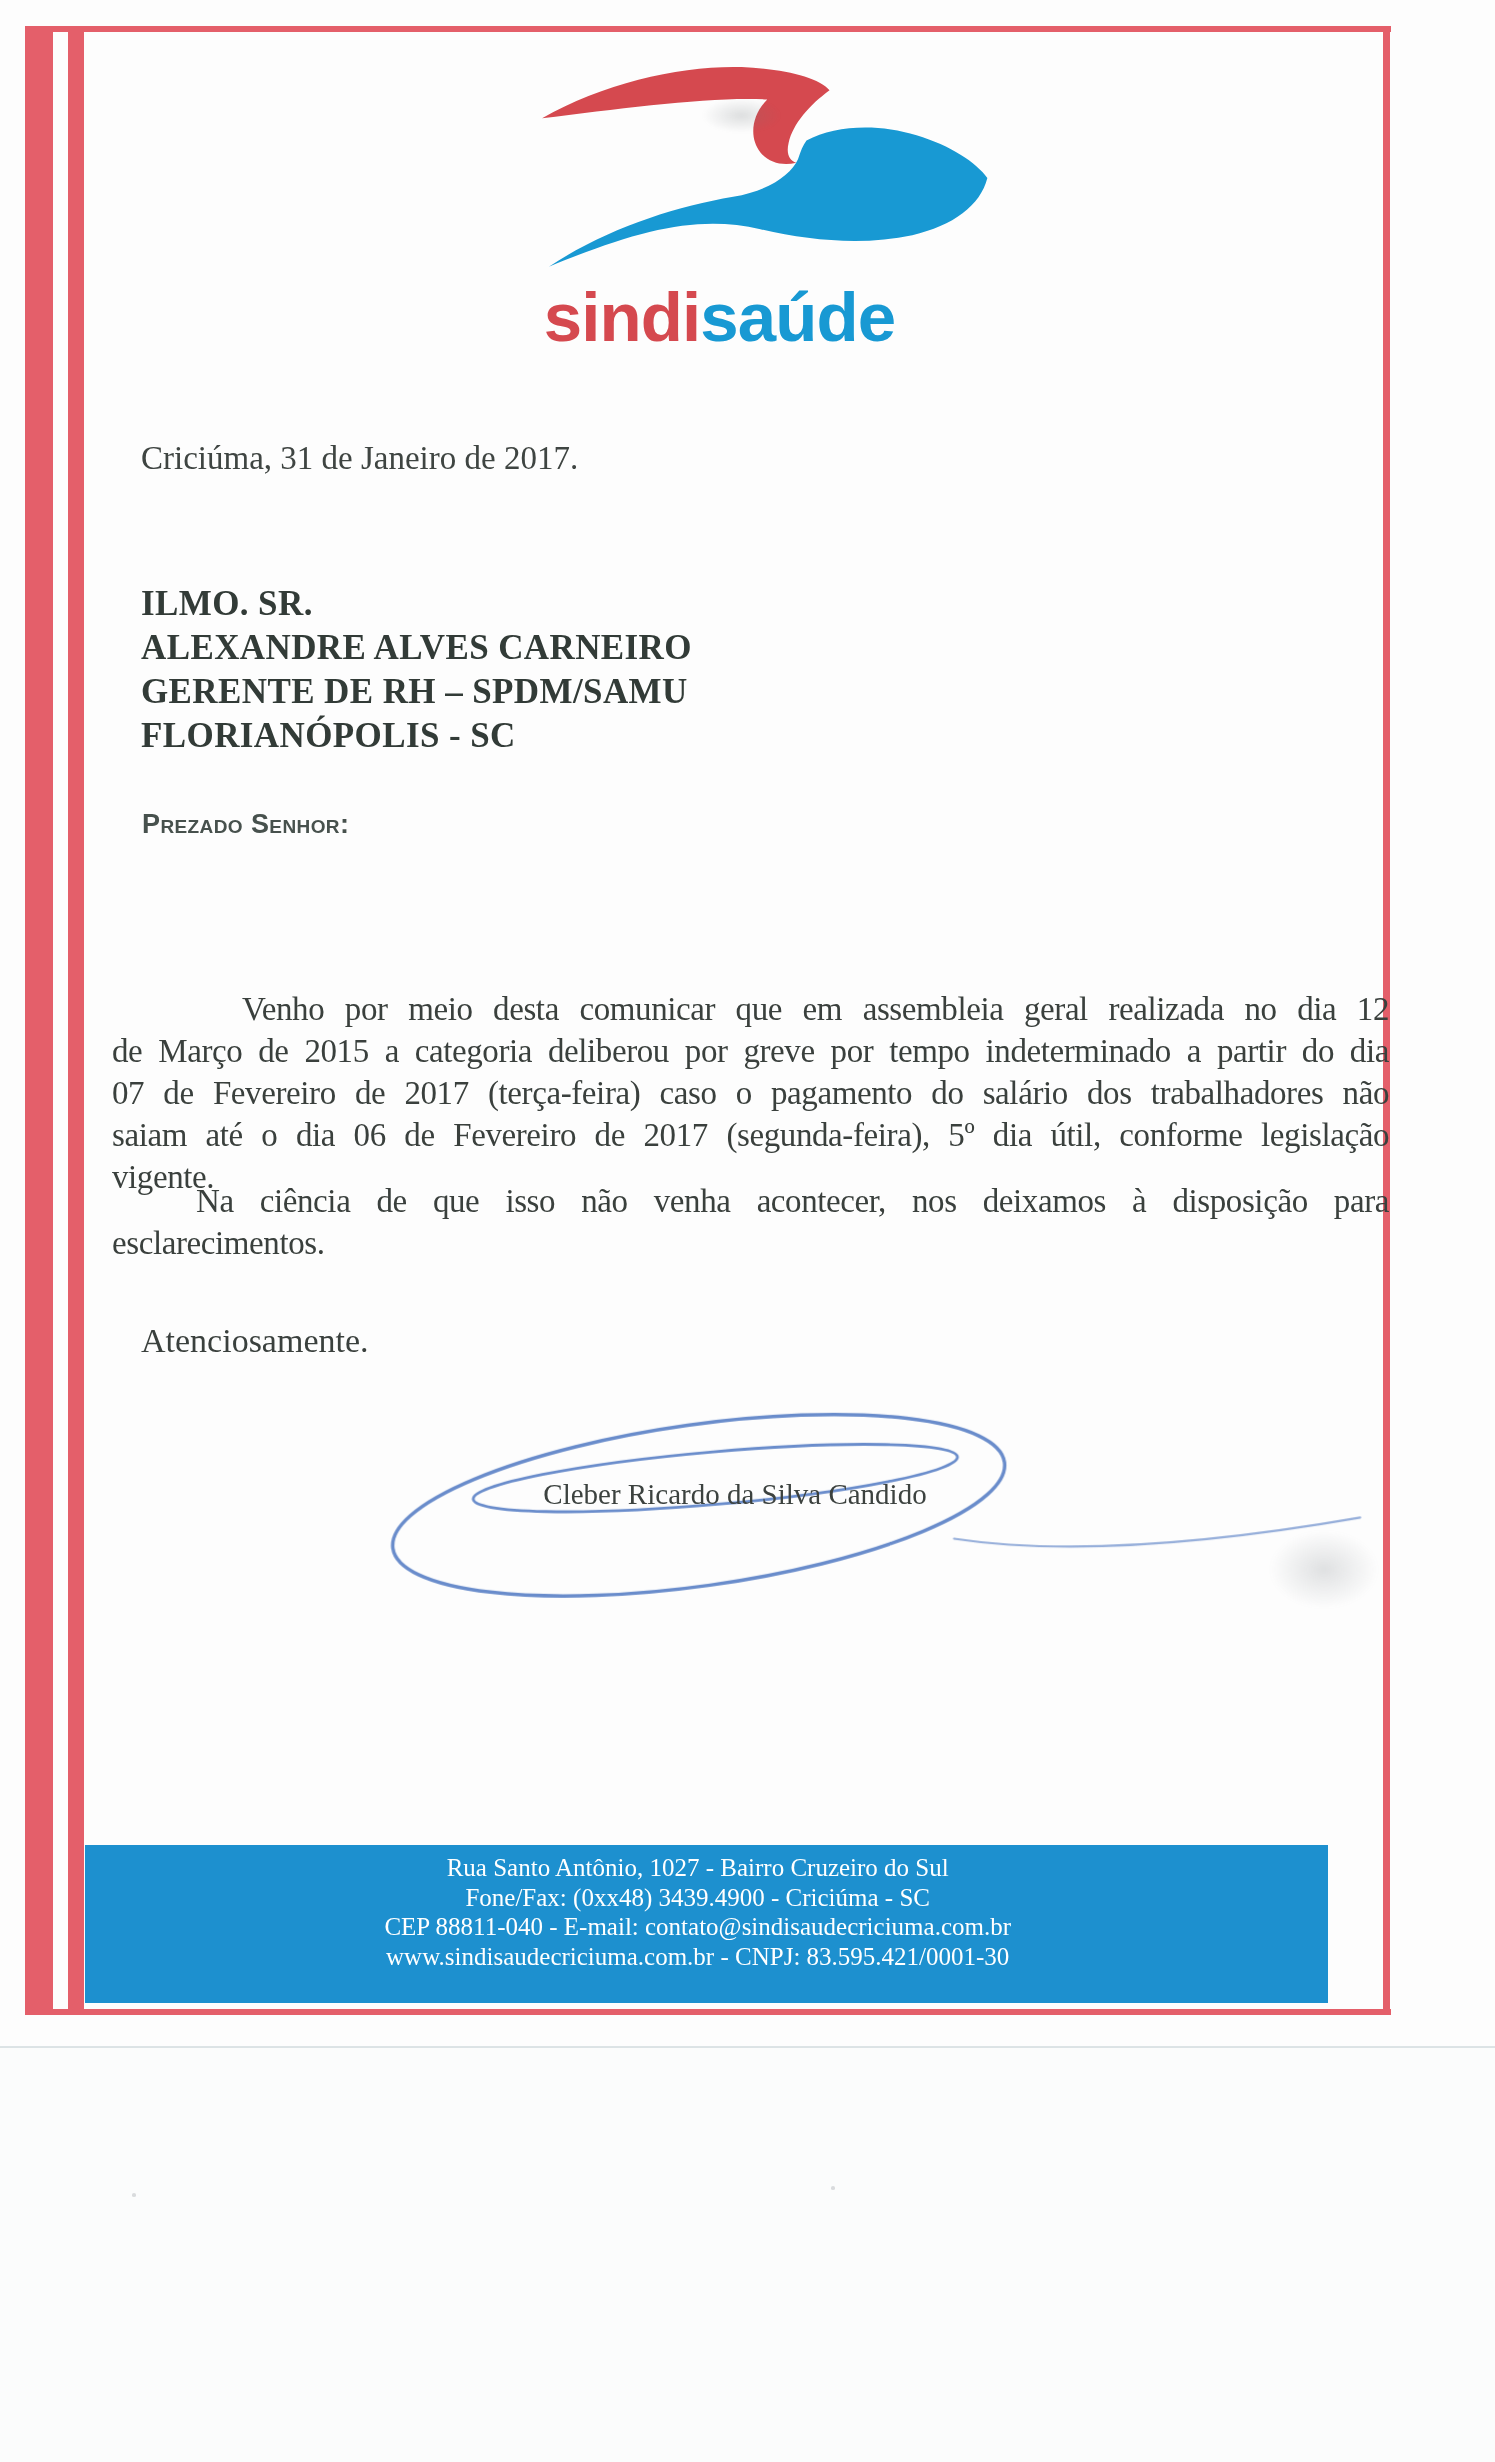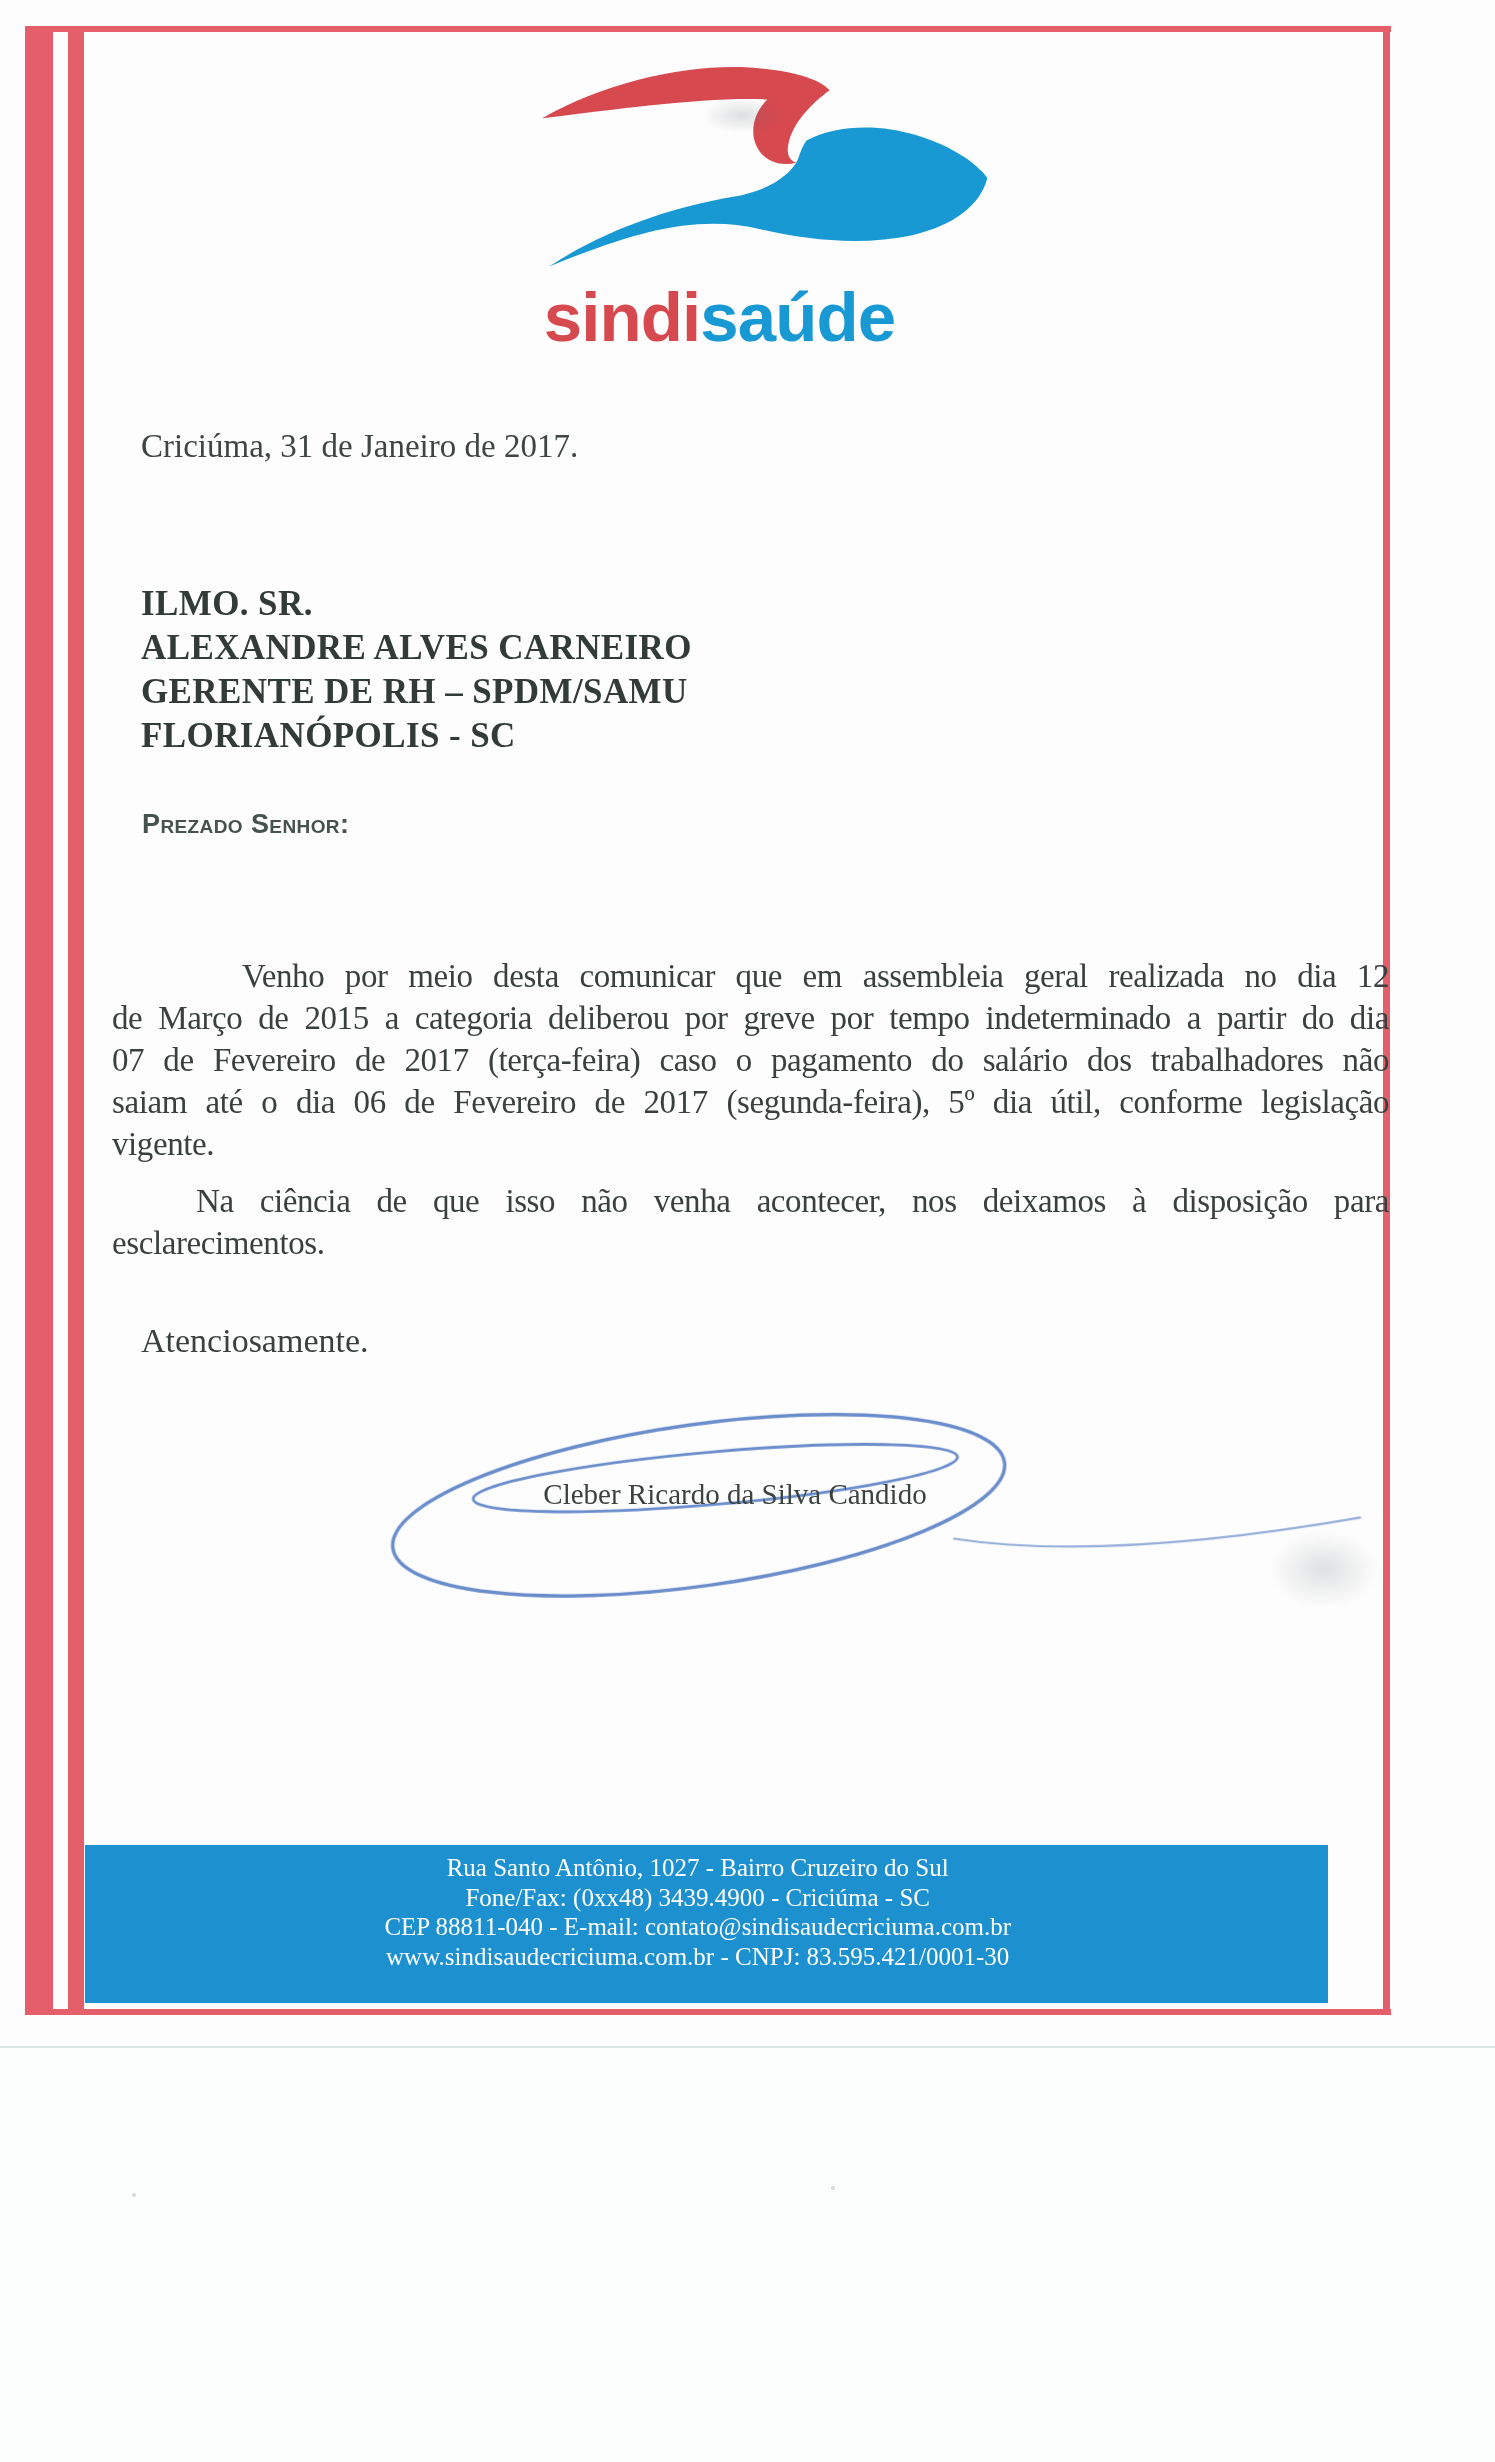--- a/index.html
+++ b/index.html
@@ -22,37 +22,37 @@
     letter-spacing:-0.9px;line-height:88px;white-space:nowrap;
   }
   .wordmark .red{color:#d5494f;}
   .wordmark .blue{color:#1899d3;}
   .logo-sub{
     position:absolute;left:104px;top:364px;width:1231px;text-align:center;
     font-family:"Liberation Sans",sans-serif;font-weight:bold;font-size:27px;
     color:#1899d3;letter-spacing:0.4px;
   }
   
-  .dateline{position:absolute;left:141px;top:428px;font-size:33px;color:#3f4542;}
+  .dateline{position:absolute;left:141px;top:440px;font-size:33px;color:#3f4542;}
   .recipient{position:absolute;left:141px;top:582px;font-weight:bold;font-size:35px;
     line-height:44px;color:#323b37;letter-spacing:0.4px;}
   .salutation{
     position:absolute;left:142px;top:809px;font-family:"Liberation Sans",sans-serif;
     font-weight:bold;font-variant:small-caps;font-size:27px;letter-spacing:0.4px;color:#47514d;
   }
   .para{position:absolute;left:112px;width:1277px;color:#3a403d;}
   .p1{top:955px;}
   .p2{top:1180px;}
   .bline{
     height:42px;line-height:42px;font-size:33px;overflow:hidden;
     letter-spacing:-0.4px;word-spacing:-0.9px;
     text-align:justify;text-align-last:justify;
   }
   .bline.last{text-align:left;text-align-last:left;}
-  .bline.ind1{padding-left:130px;}
+  .bline.ind1{padding-left:130px;margin-top:33px;}
   .bline.ind2{padding-left:84px;}
   .closing{position:absolute;left:141px;top:1322px;font-size:34px;color:#3a403d;}
   
   .sig-svg{position:absolute;left:378px;top:1407px;width:994px;height:193px;}
   .sig-text{
     position:absolute;left:405px;top:1477px;width:660px;text-align:center;
     font-size:29px;line-height:35px;color:#3c423f;
   }
   
   .footer-bar{

